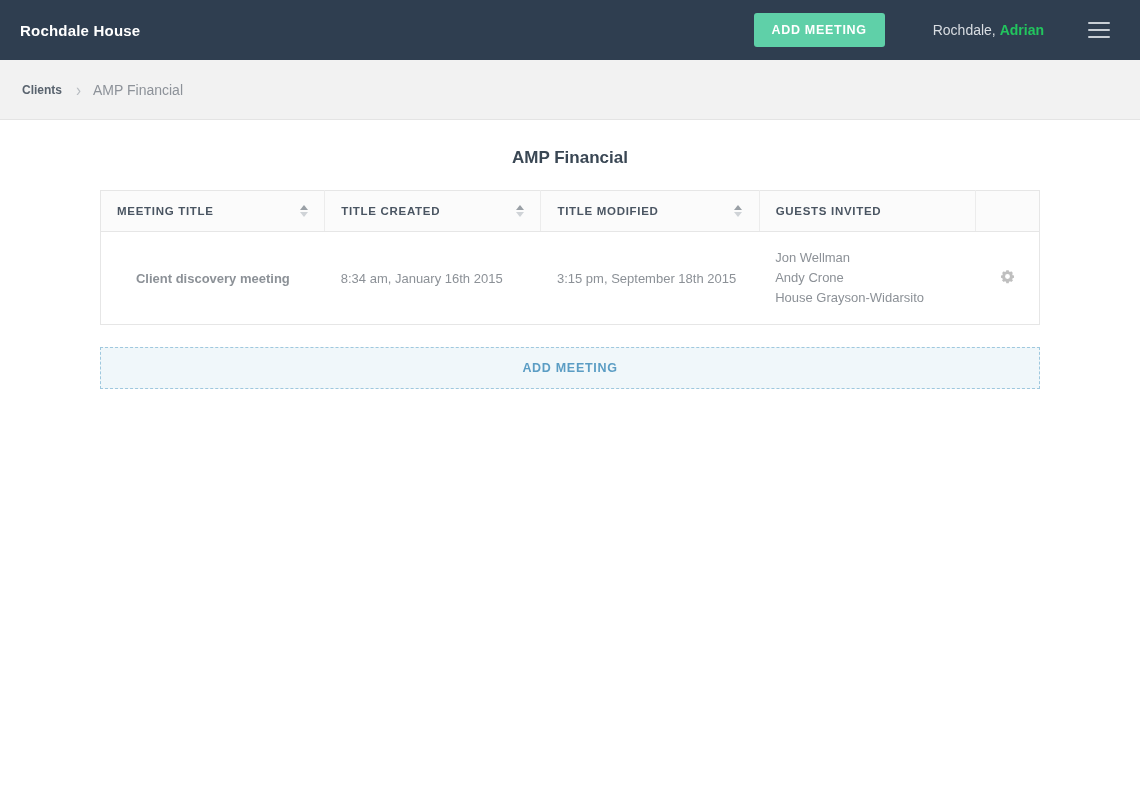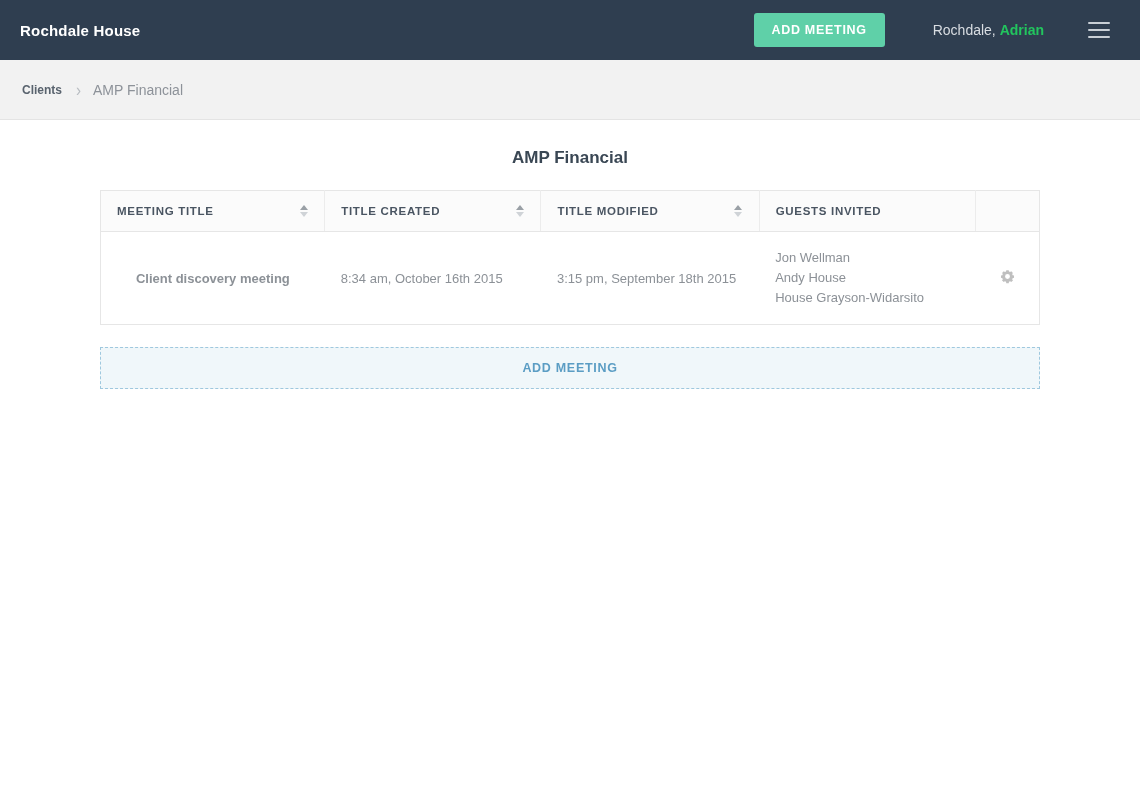--- a/index.html
+++ b/index.html
@@ -264,26 +264,26 @@
             <div class="th-inner">
               <span class="th-label">GUESTS INVITED</span>
             </div>
           </th>
           <th style="width:64px"></th>
         </tr>
       </thead>
       <tbody>
         <tr>
           <td class="col-title">Client discovery meeting</td>
-          <td class="col-date">8:34 am, October 16th 2015</td>
+          <td class="col-date">8:34 am, January 16th 2015</td>
           <td class="col-date">3:15 pm, September 18th 2015</td>
           <td class="col-guests">
             <div class="guest-list">
               <div>Jon Wellman</div>
-              <div>Andy House</div>
+              <div>Andy Crone</div>
               <div>House Grayson-Widarsito</div>
             </div>
           </td>
           <td class="col-actions">
             <span class="gear">
               <svg viewBox="0 0 16 16" width="15" height="15" aria-hidden="true">
                 <path fill="#999999" d="M9.3 1.2h-2.6l-.3 1.5c-.4.13-.78.29-1.13.5l-1.26-.87-1.84 1.84.87 1.26c-.21.35-.37.73-.5 1.13l-1.5.3v2.6l1.5.3c.13.4.29.78.5 1.13l-.87 1.26 1.84 1.84 1.26-.87c.35.21.73.37 1.13.5l.3 1.5h2.6l.3-1.5c.4-.13.78-.29 1.13-.5l1.26.87 1.84-1.84-.87-1.26c.21-.35.37-.73.5-1.13l1.5-.3v-2.6l-1.5-.3c-.13-.4-.29-.78-.5-1.13l.87-1.26-1.84-1.84-1.26.87c-.35-.21-.73-.37-1.13-.5zM8 5.4A2.6 2.6 0 1 1 8 10.6 2.6 2.6 0 0 1 8 5.4z"></path>
               </svg>
             </span>
           </td>

